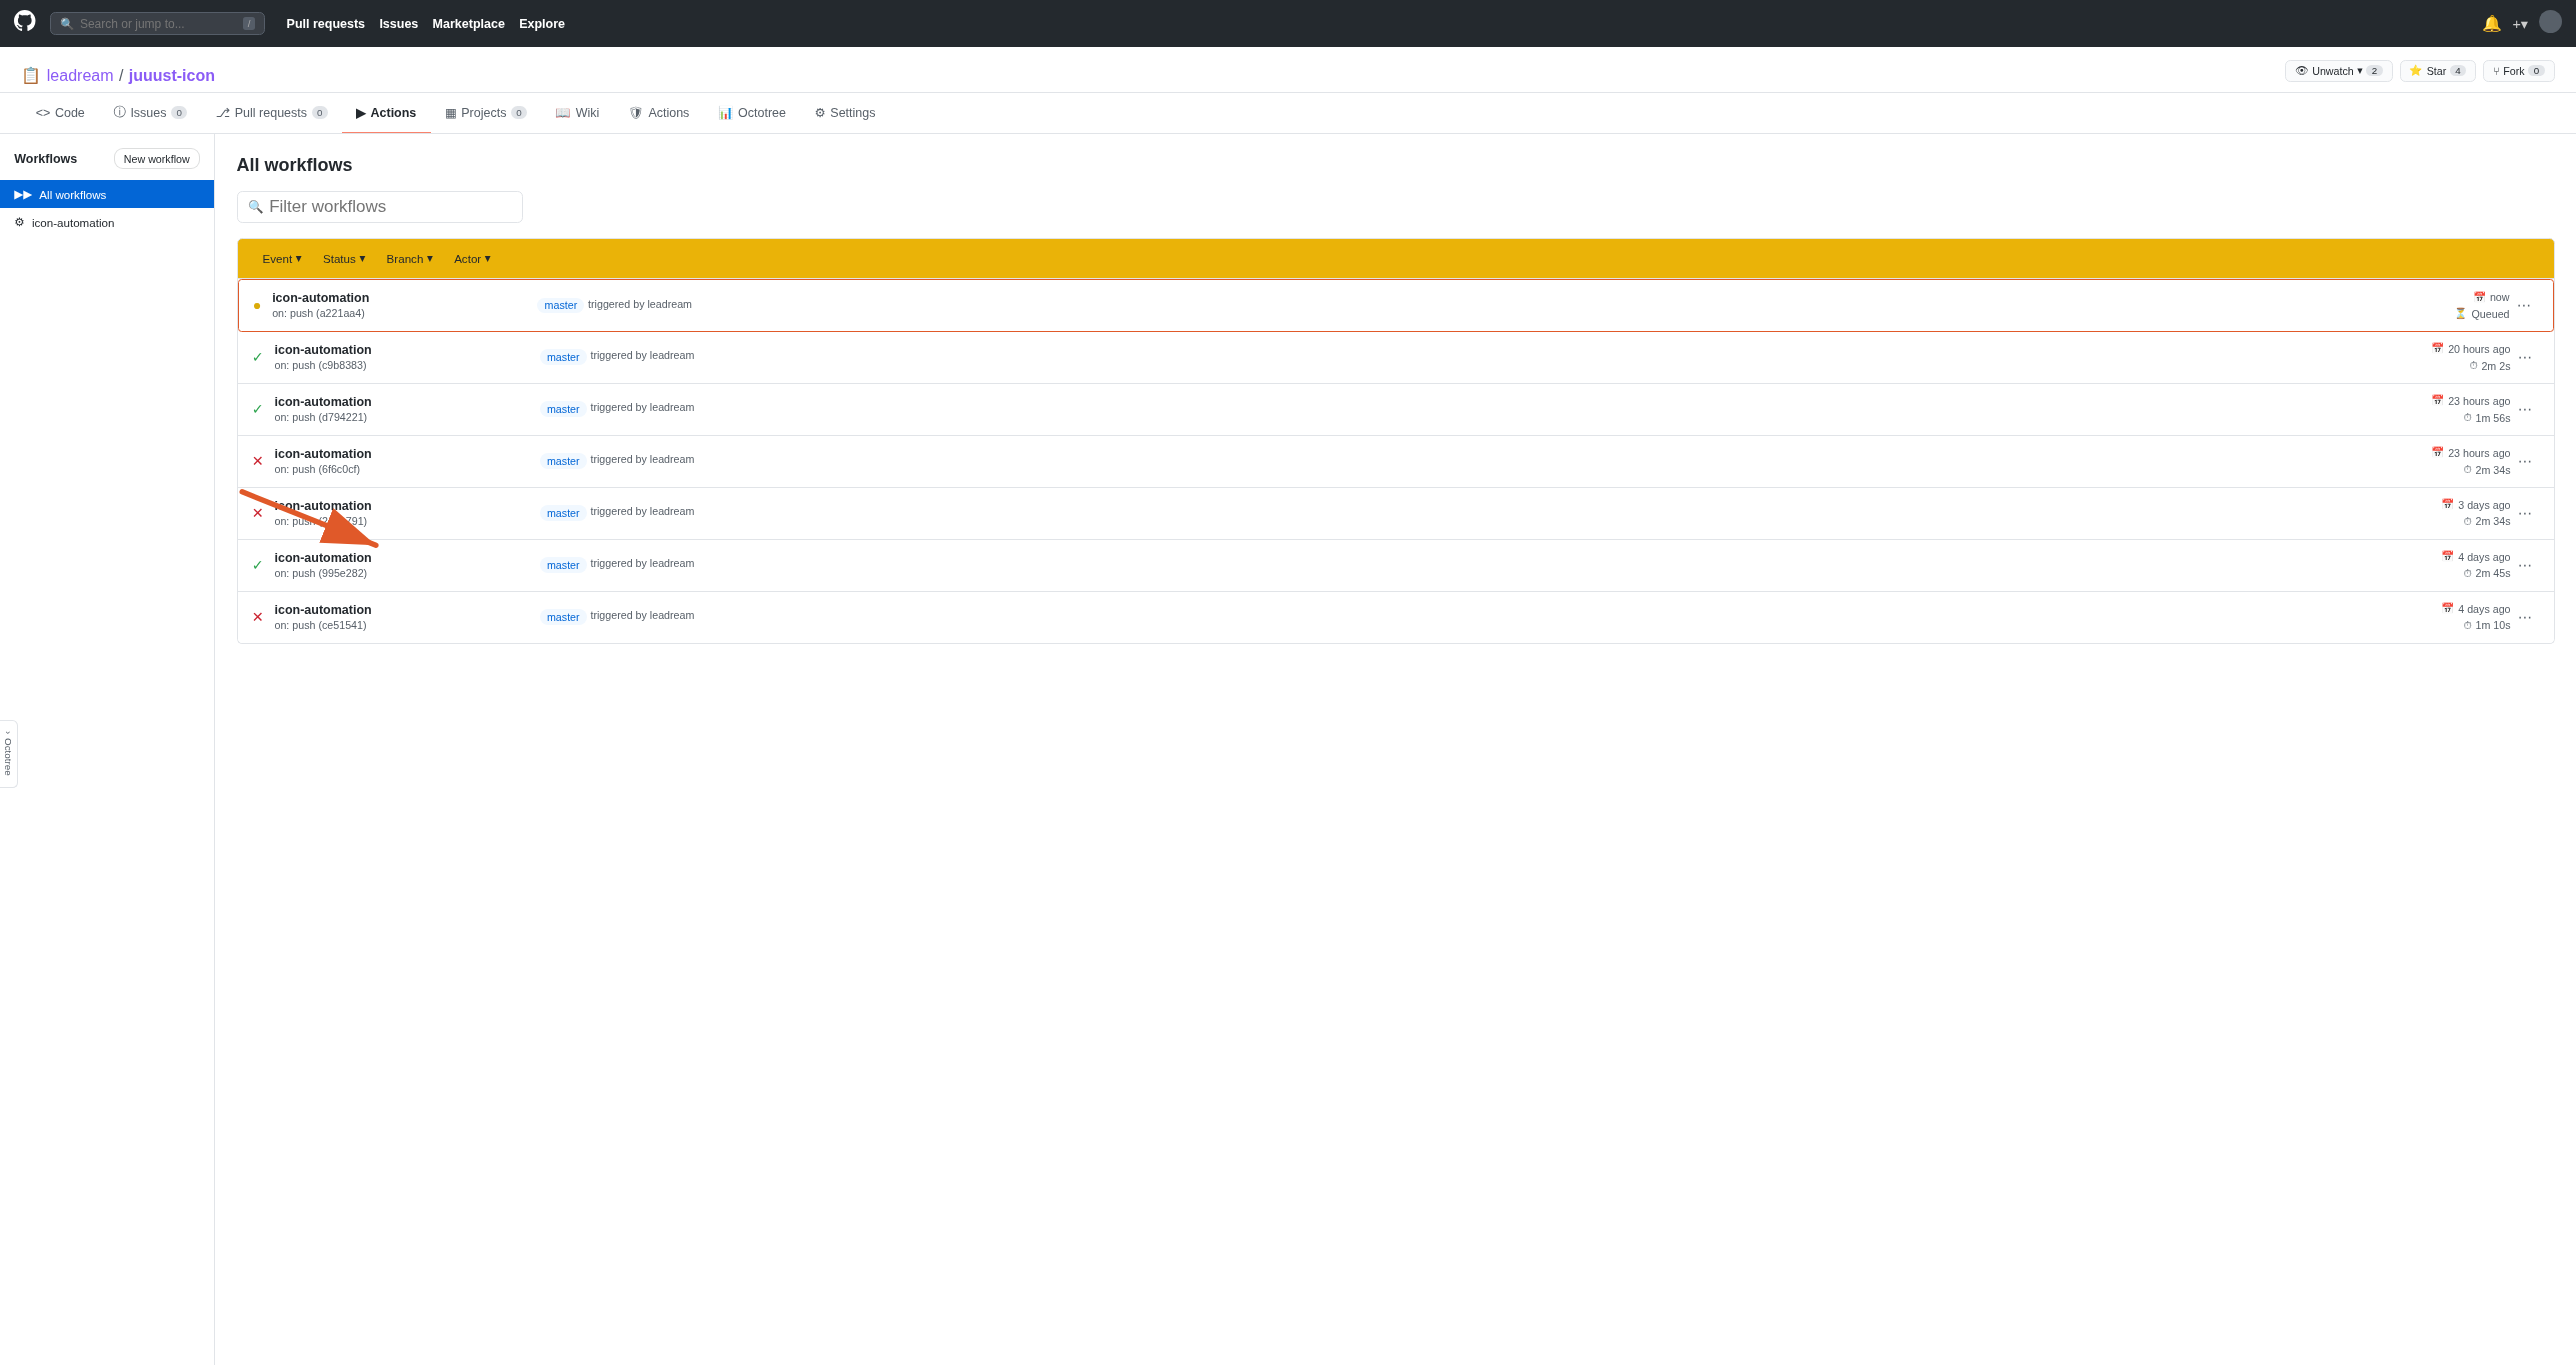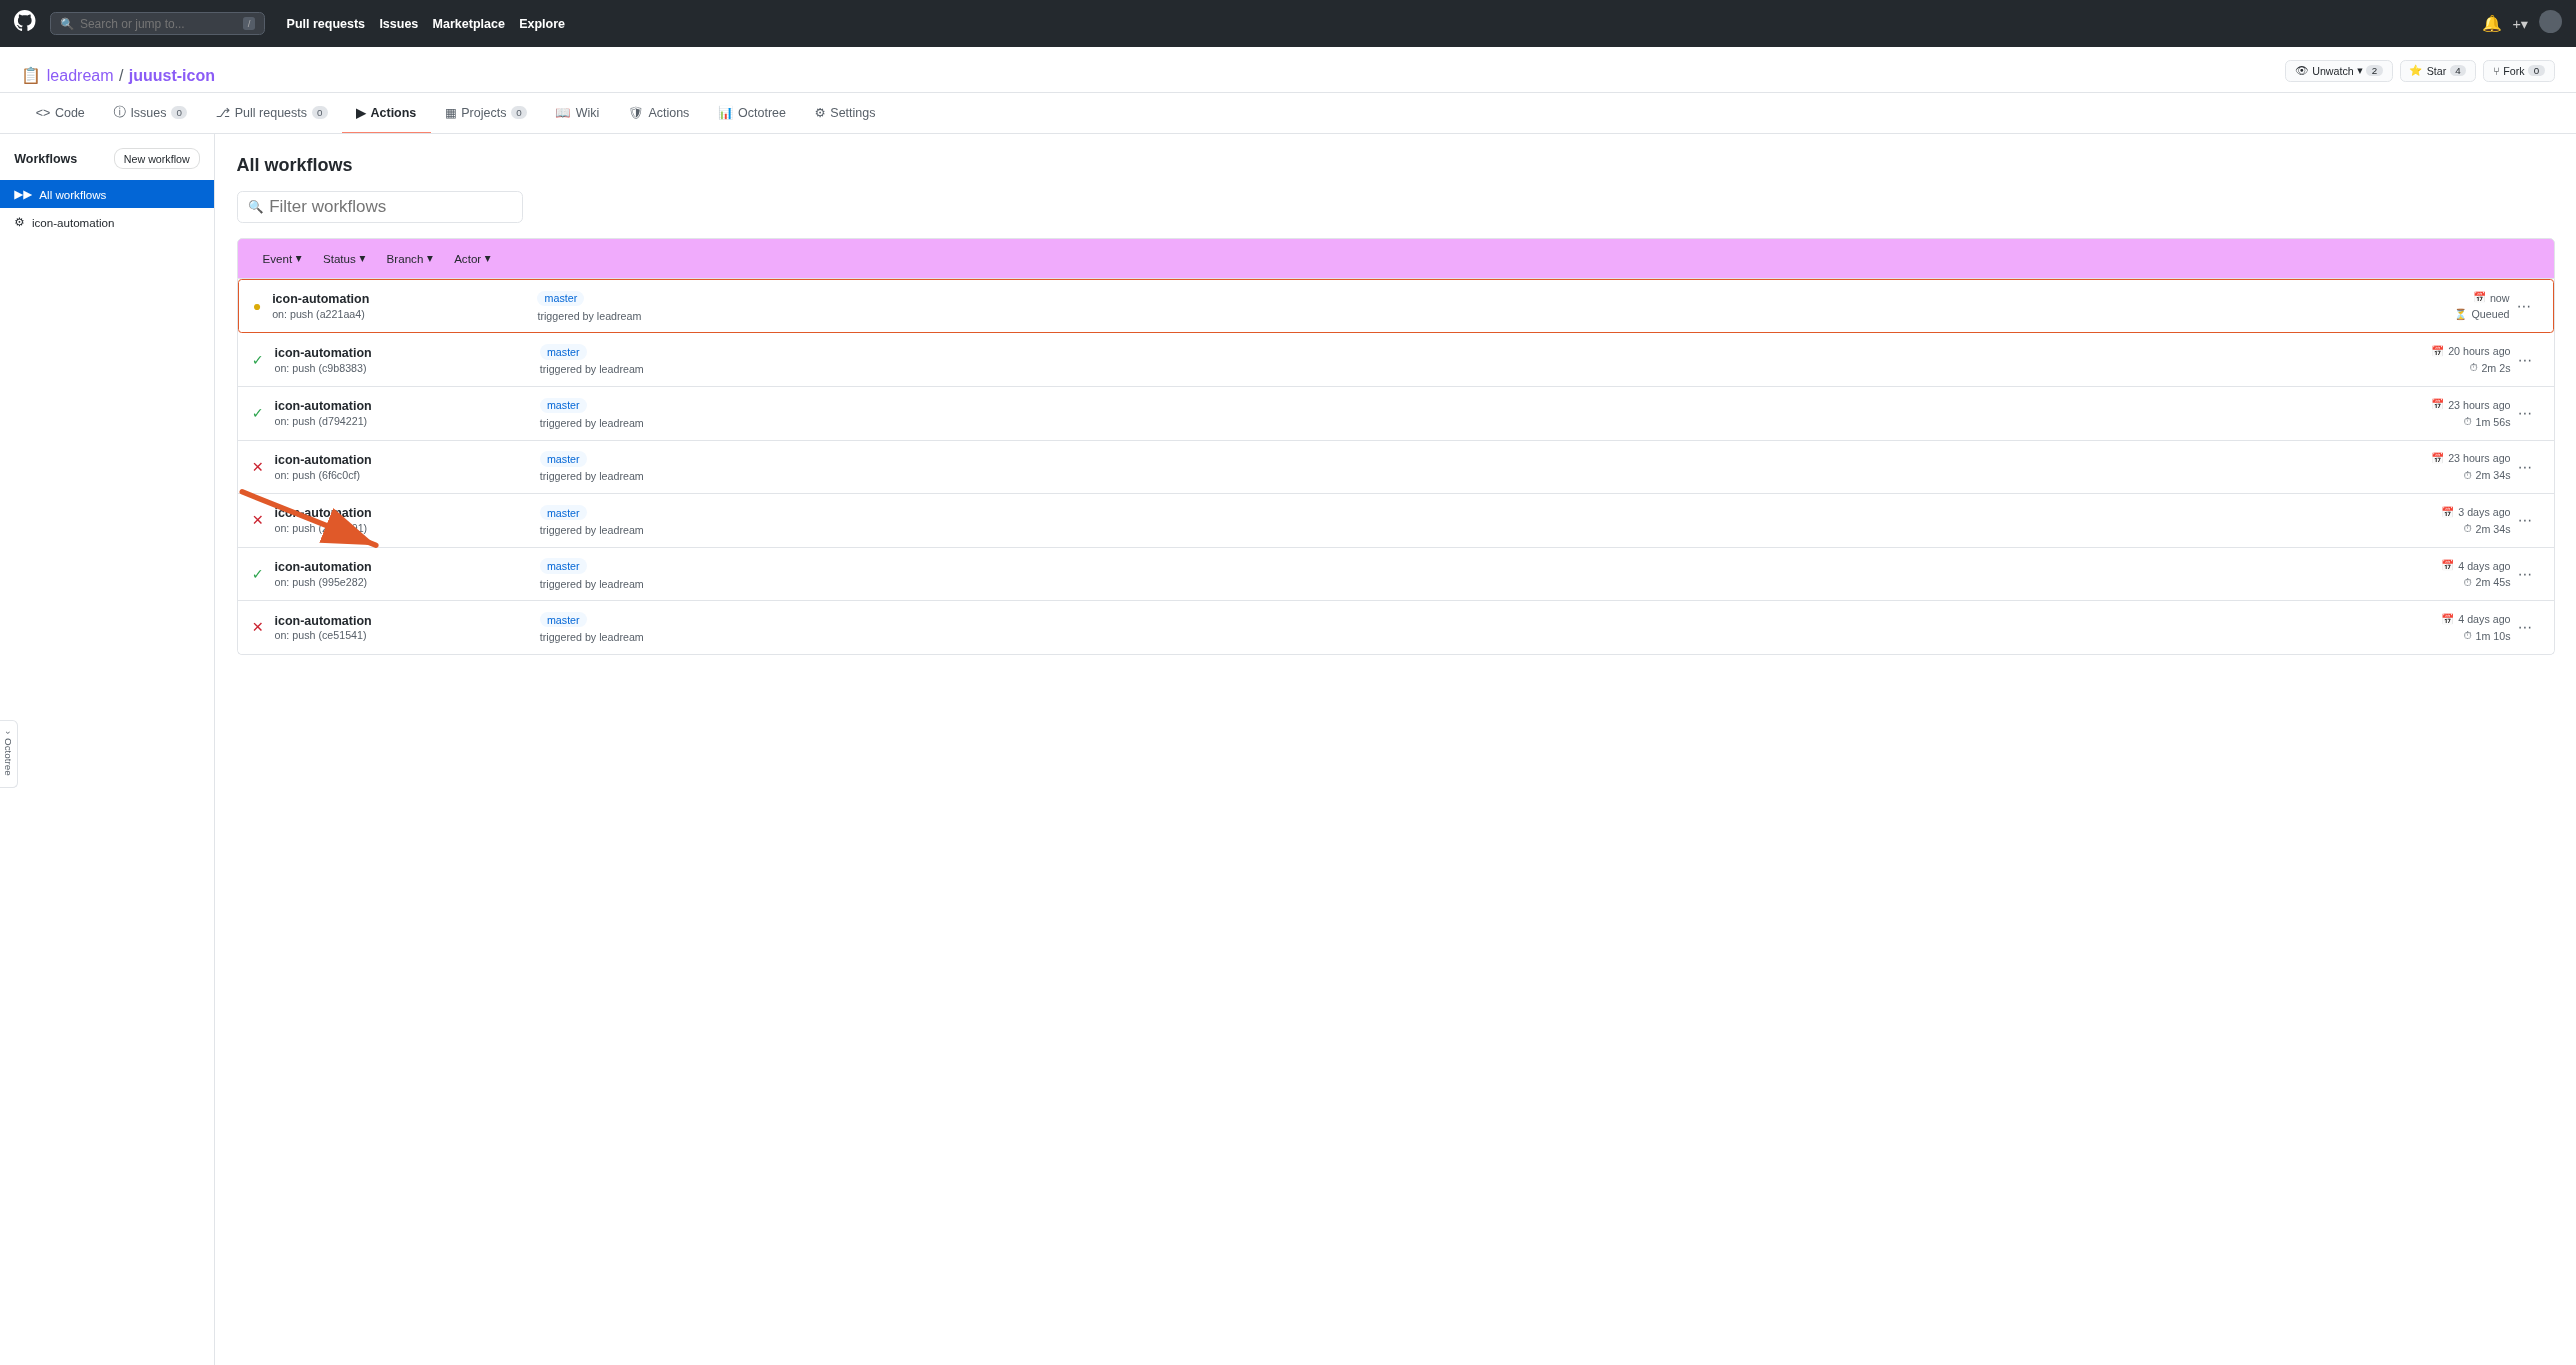--- a/index.html
+++ b/index.html
@@ -114,21 +114,21 @@
       color: #586069; background: #fff;
     }
     .filter-input input {
       border: none; outline: none; color: #24292e; font-size: 11.6px; flex: 1;
     }
 
     
     .table-header {
       display: flex; align-items: center; gap: 0;
       border: 0.9px solid #e1e4e8; border-radius: 5.4px 5.4px 0 0;
-      background: #f0abfc; padding: 9px 14.3px;
+      background: #eab308; padding: 9px 14.3px;
     }
     .table-filter-btn {
       display: flex; align-items: center; gap: 3.6px;
       font-size: 11.6px; color: #24292e; cursor: pointer;
       padding: 3.6px 10.7px; border: none; background: transparent;
     }
 
     
     .workflow-table {
       border: 0.9px solid #e1e4e8; border-top: none; border-radius: 0 0 5.4px 5.4px; overflow: hidden;
@@ -146,21 +146,21 @@
 
     .status-icon { margin-right: 10.7px; font-size: 14.3px; flex-shrink: 0; }
     .status-pending { color: #dbab09; }
     .status-success { color: #2da44e; }
     .status-fail { color: #cb2431; }
 
     .workflow-info { flex: 0 0 251px; }
     .workflow-name { font-weight: 600; font-size: 12.5px; color: #24292e; }
     .workflow-sub { font-size: 10.7px; color: #586069; margin-top: 1.8px; }
 
-    .workflow-branch { flex: 1; display: flex; flex-direction: column; gap: 3.6px; padding-left: 14.3px; }
+    .workflow-branch { flex: 1; display: flex; flex-direction: row; gap: 3.6px; padding-left: 14.3px; }
     .branch-label {
       display: inline-block; background: #f1f8ff; color: #0366d6;
       border-radius: 9px; padding: 1.8px 7.2px; font-size: 10.7px; width: fit-content;
     }
     .trigger-text { font-size: 10.7px; color: #586069; }
 
     .workflow-time { flex: 0 0 179px; display: flex; flex-direction: column; gap: 3.6px; text-align: right; }
     .time-text { font-size: 10.7px; color: #586069; display: flex; align-items: center; gap: 3.6px; justify-content: flex-end; }
     .duration-text { font-size: 10.7px; color: #586069; display: flex; align-items: center; gap: 3.6px; justify-content: flex-end; }
 

